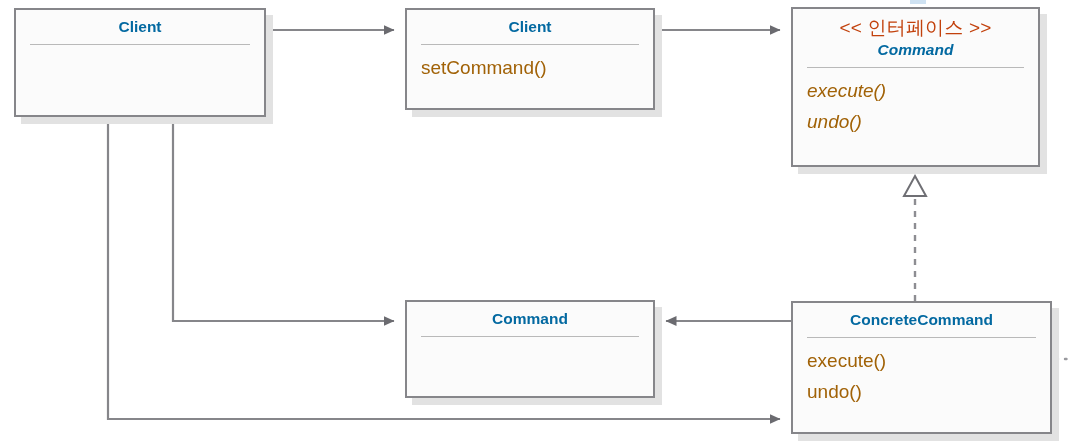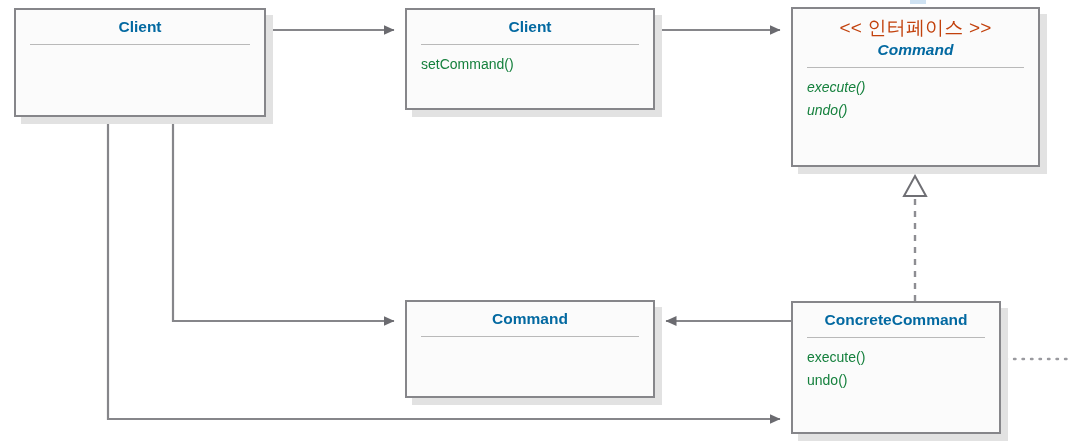--- a/index.html
+++ b/index.html
@@ -58,34 +58,34 @@
 
   .divider {
     height: 0;
     border-top: 1px solid #b9b9b9;
     margin: 2px 14px 0 14px;
   }
   .uml-members {
     padding: 8px 0 6px 14px;
   }
   .member {
-    font-size: 14px;
-    color: #15803d;
+    font-size: 19px;
+    color: #a16207;
     line-height: 1.62;
     white-space: nowrap;
   }
   .member.italic { font-style: italic; }
   .member.empty { height: 46px; }
 
   
   #box-client         { left: 14px;  top: 8px;   width: 252px; height: 109px; }
   #box-invoker        { left: 405px; top: 8px;   width: 250px; height: 102px; }
   #box-command        { left: 791px; top: 7px;   width: 249px; height: 160px; }
   #box-receiver       { left: 405px; top: 300px; width: 250px; height: 98px;  }
-  #box-concretecommand{ left: 791px; top: 301px; width: 210px; height: 133px; }
+  #box-concretecommand{ left: 791px; top: 301px; width: 261px; height: 133px; }
 
   #box-client .uml-members { padding-top: 2px; }
 
   .blue-artifact {
     position: absolute;
     left: 910px;
     top: 0px;
     width: 16px;
     height: 4px;
     background: #cfe2f2;

